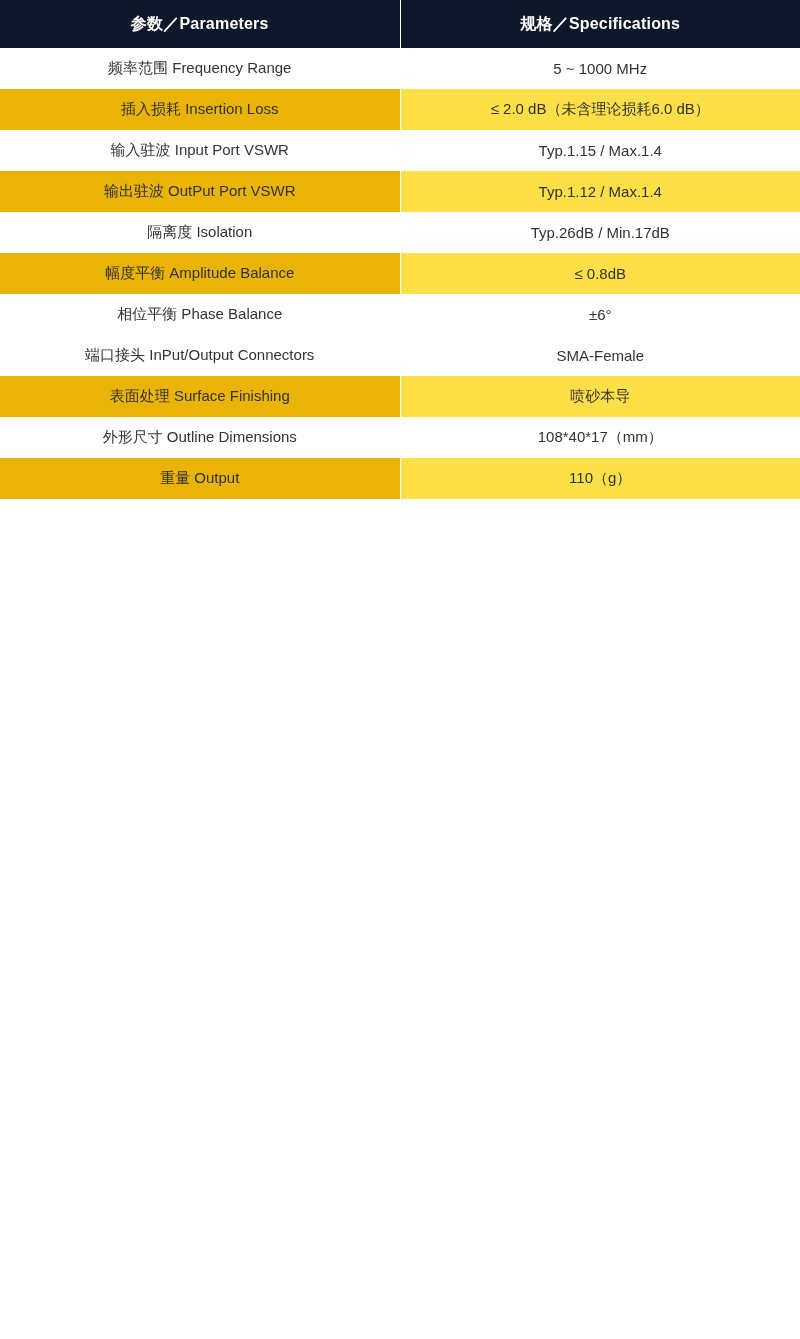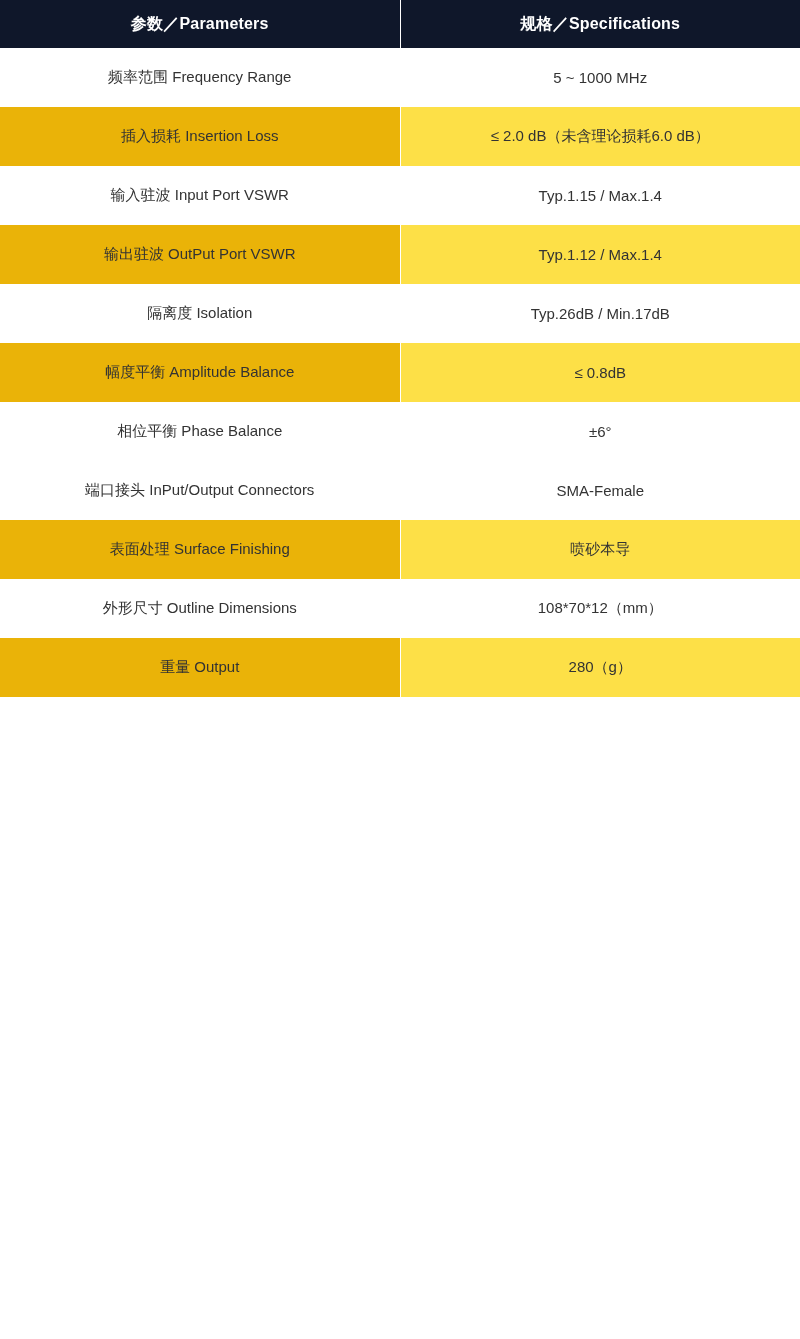--- a/index.html
+++ b/index.html
@@ -29,21 +29,21 @@
     font-size: 16px;
     font-weight: bold;
     text-align: center;
     vertical-align: middle;
     letter-spacing: 0.2px;
     border-right: 1px solid #ffffff;
   }
   .spec-table th:last-child { border-right: none; }
 
   .spec-table td {
-    height: 59px;
+    height: 41px;
     font-size: 15px;
     text-align: center;
     vertical-align: middle;
     color: #333333;
     border-right: 1px solid #ffffff;
     padding: 0 6px;
   }
   .spec-table td:last-child { border-right: none; }
 
   tr.row-odd td  { background: #ffffff; }
@@ -98,20 +98,20 @@
       <tr class="row-odd">
         <td class="cell-param">端口接头 InPut/Output Connectors</td>
         <td class="cell-spec">SMA-Female</td>
       </tr>
       <tr class="row-even">
         <td class="cell-param">表面处理 Surface Finishing</td>
         <td class="cell-spec">喷砂本导</td>
       </tr>
       <tr class="row-odd">
         <td class="cell-param">外形尺寸 Outline Dimensions</td>
-        <td class="cell-spec">108*70*12（mm）</td>
+        <td class="cell-spec">108*40*17（mm）</td>
       </tr>
       <tr class="row-even">
         <td class="cell-param">重量 Output</td>
-        <td class="cell-spec">280（g）</td>
+        <td class="cell-spec">110（g）</td>
       </tr>
     </tbody>
 </table>
 
 </body></html>

